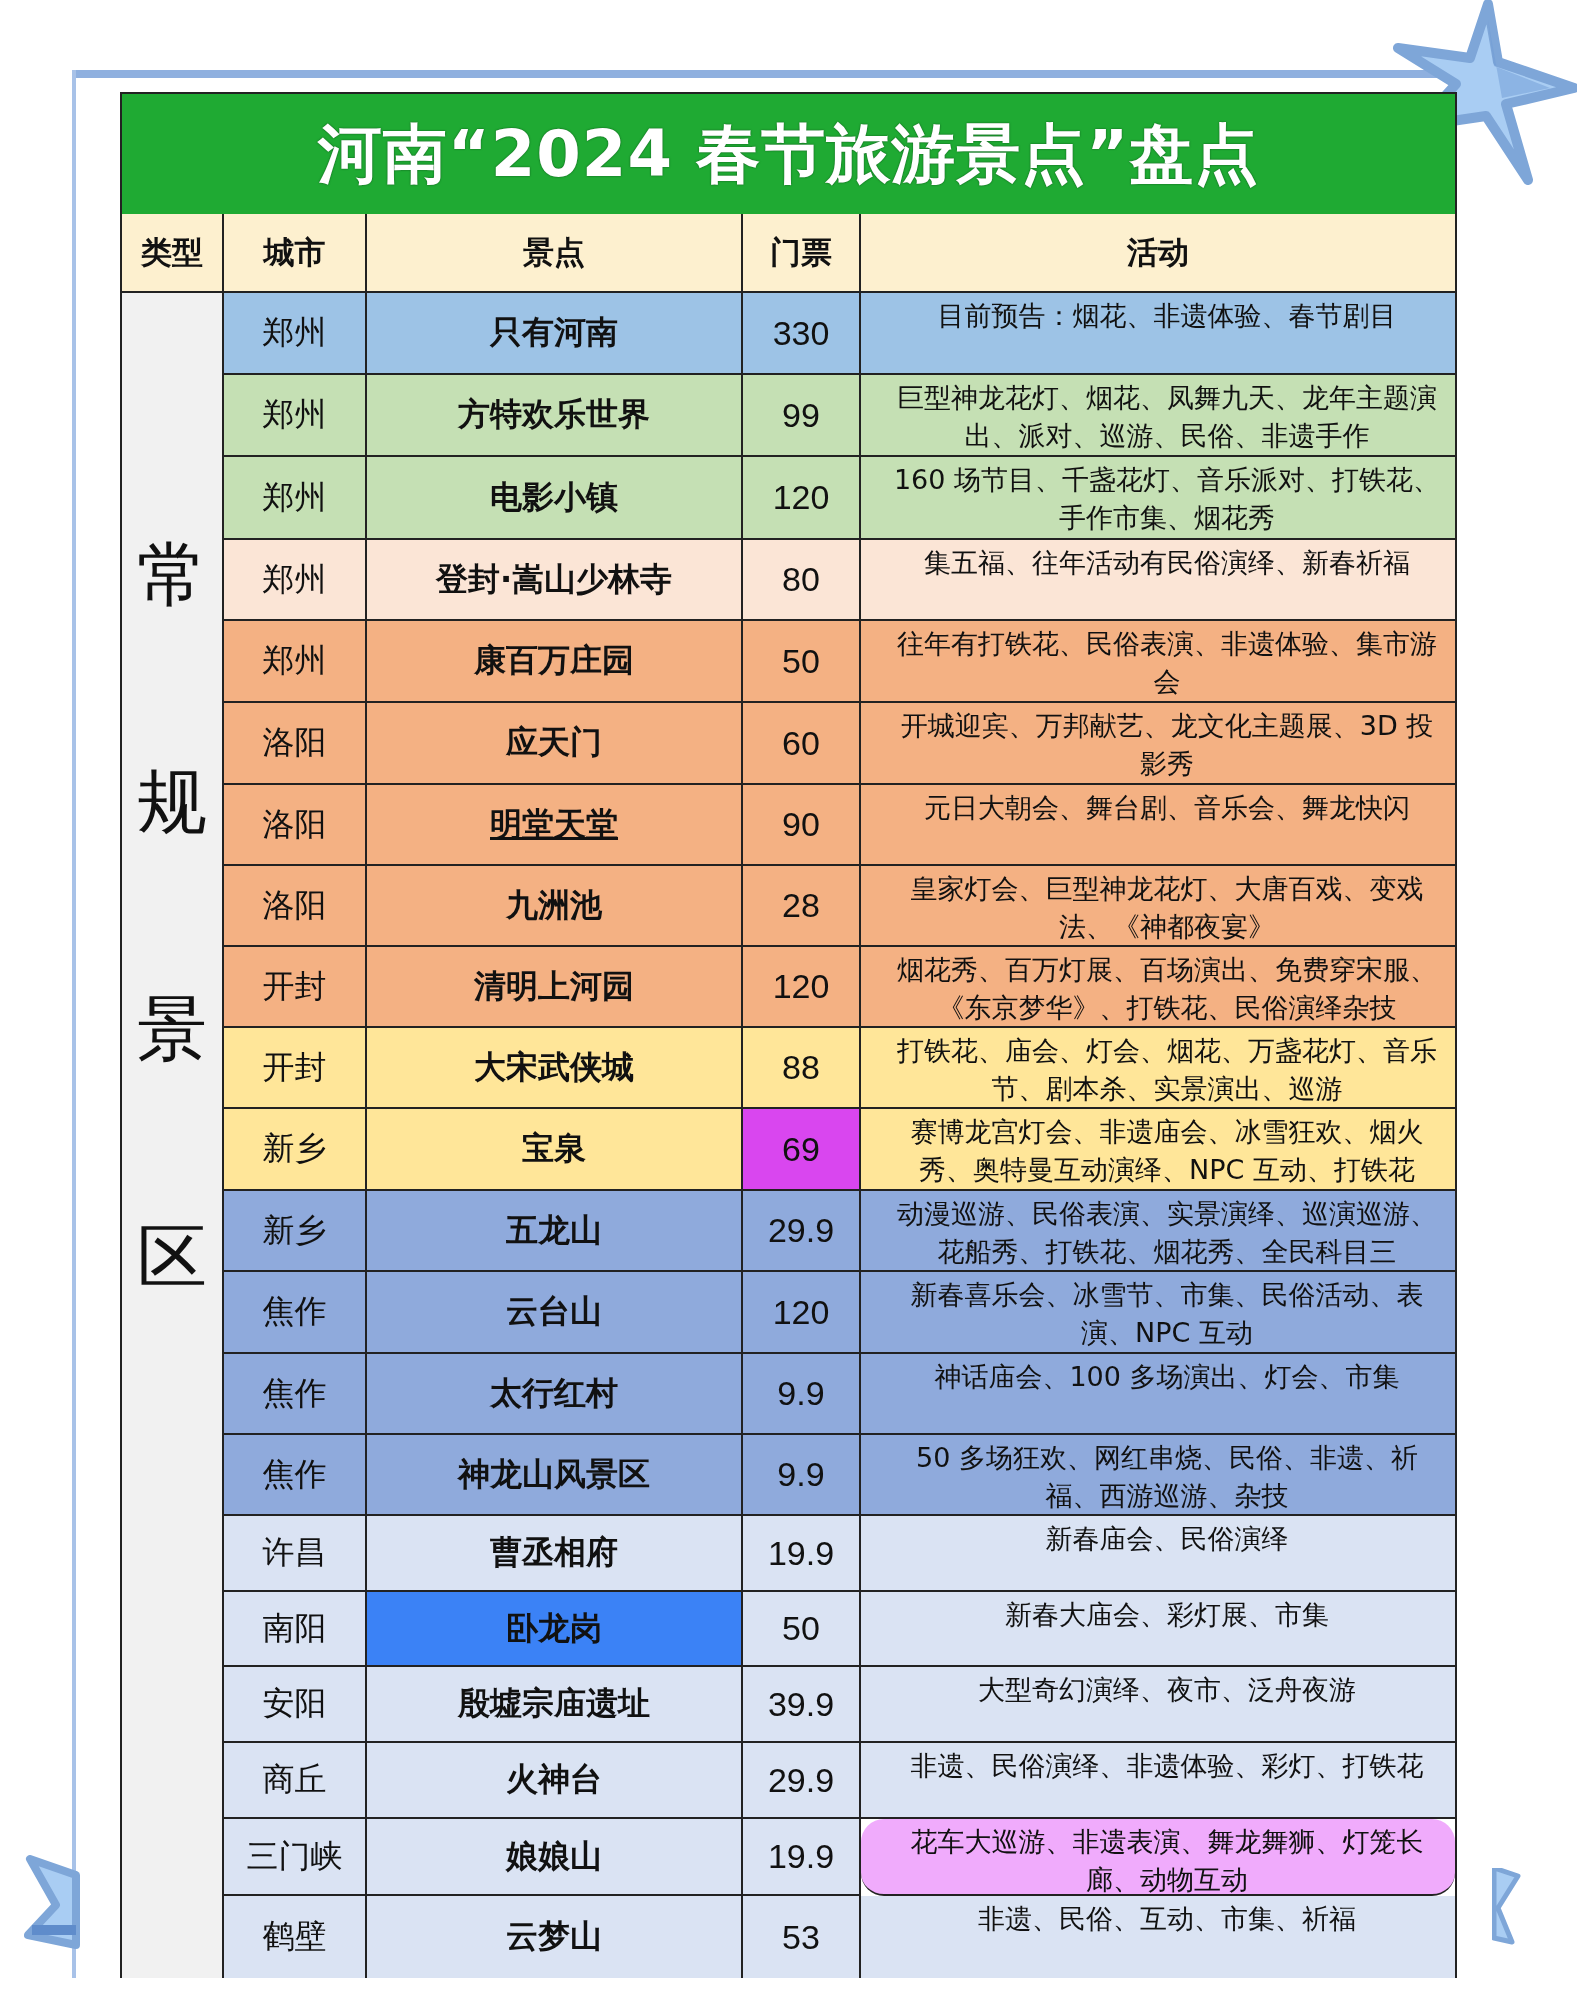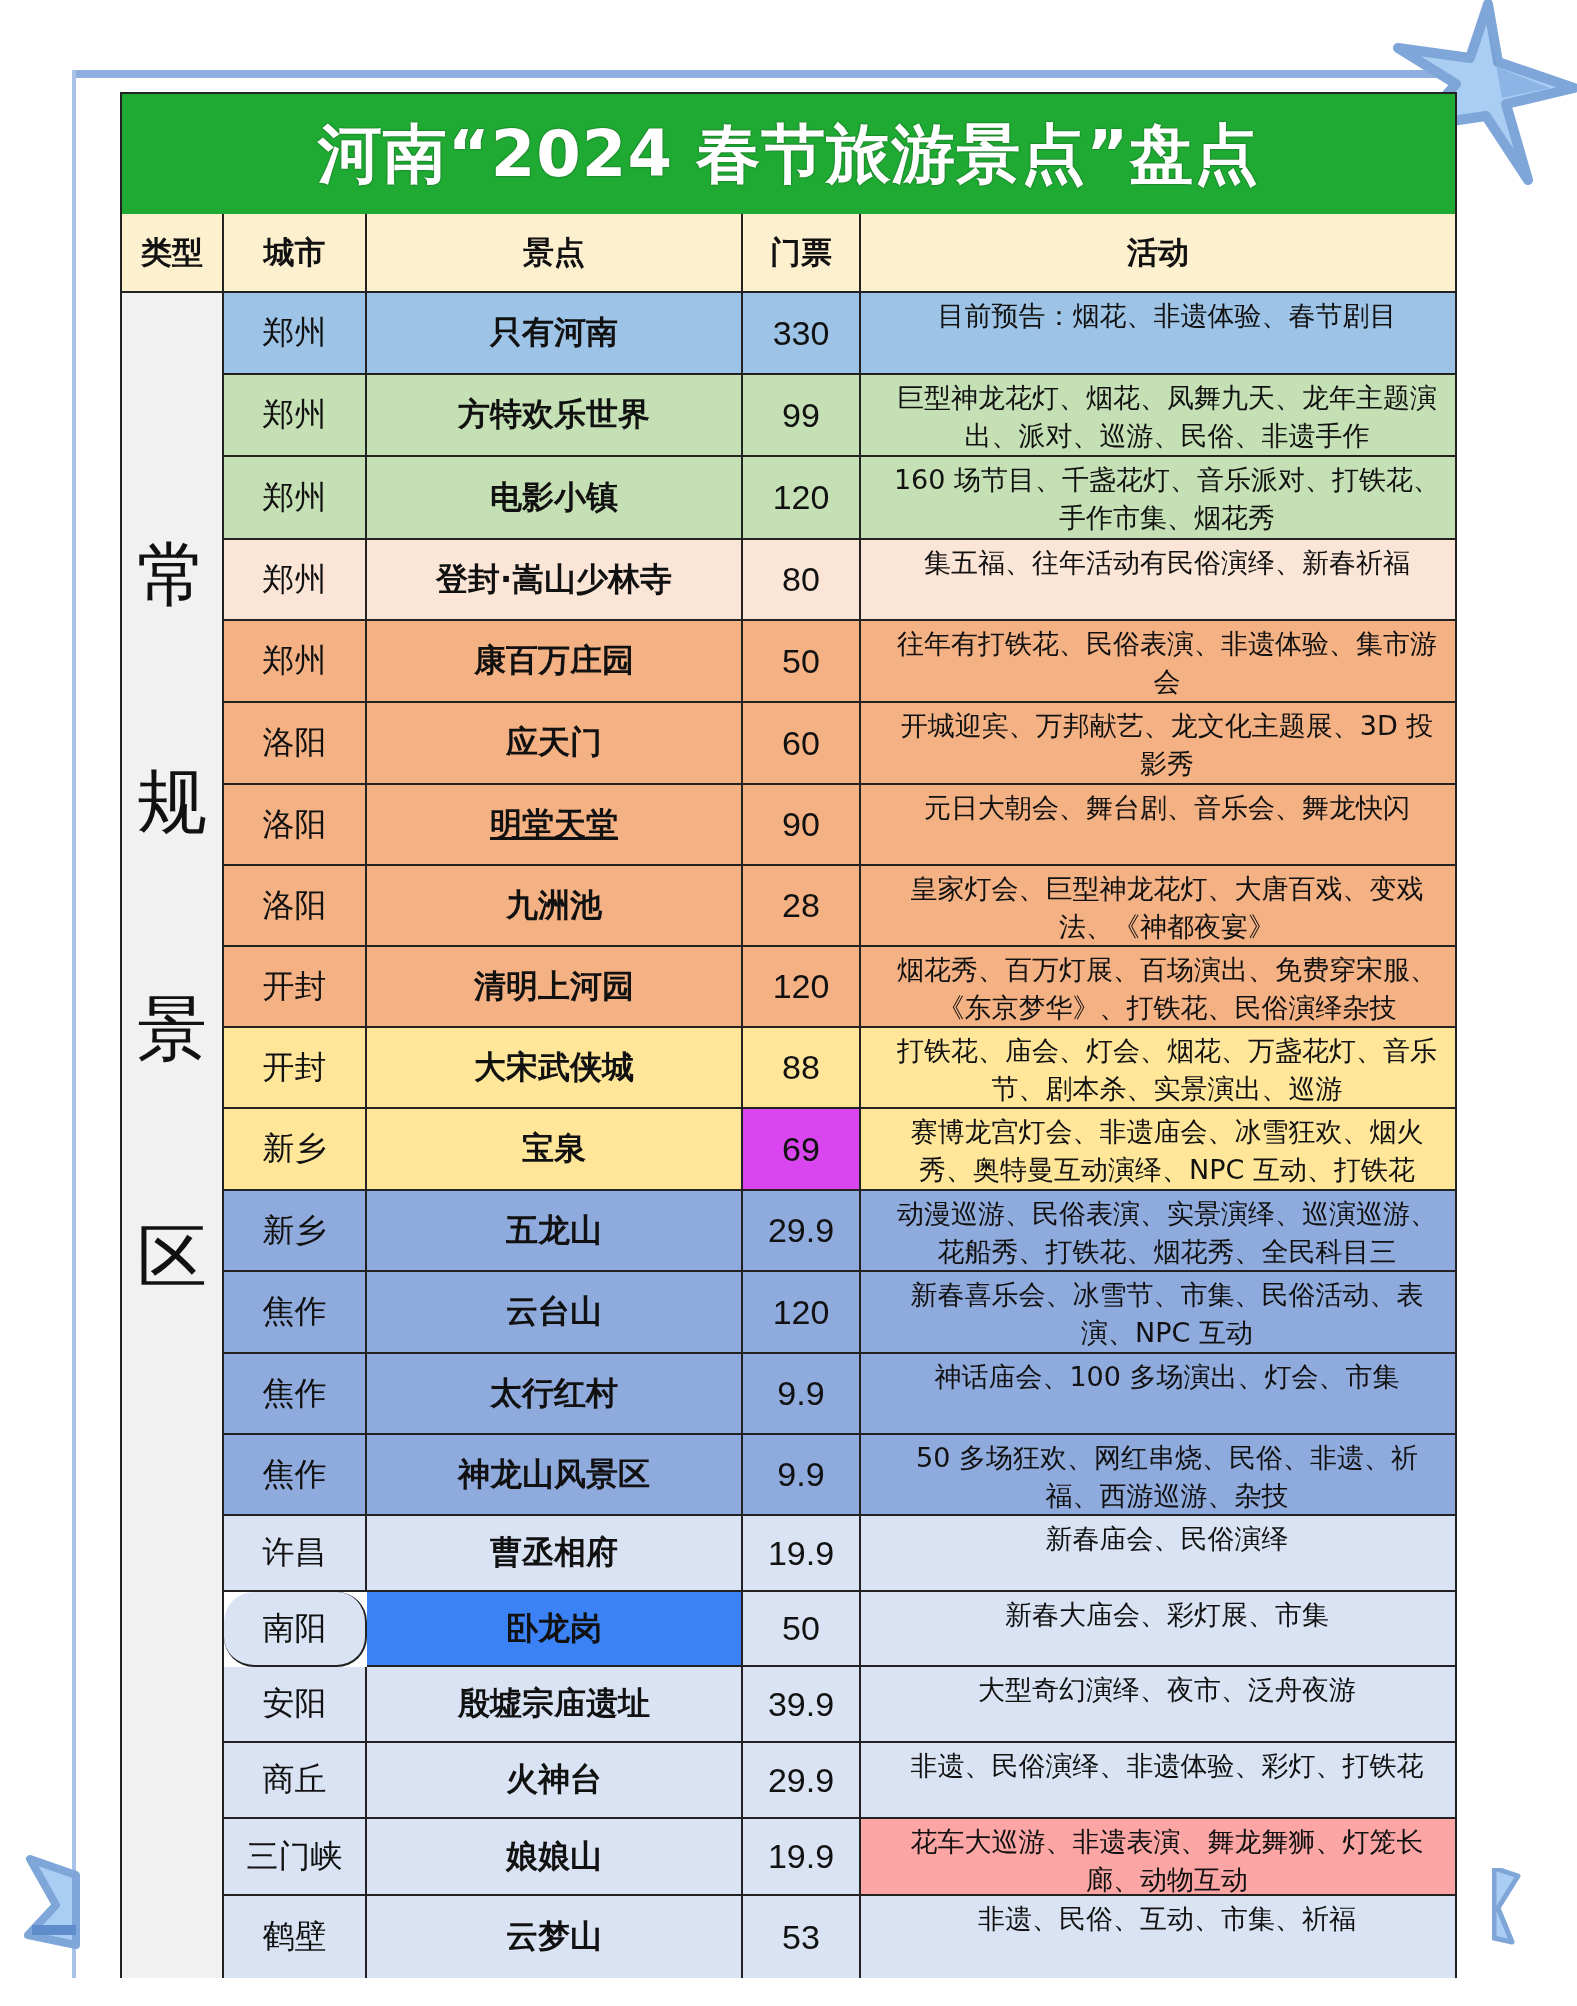--- a/index.html
+++ b/index.html
@@ -195,42 +195,42 @@
     <div class="cell c-price" style="background: rgb(143, 170, 220);">9.9</div>
     <div class="cell c-act" style="background: rgb(143, 170, 220);">50 多场狂欢、网红串烧、民俗、非遗、祈福、西游巡游、杂技</div>
   </div>
         <div class="row data" style="top: 1223px; height: 76px;">
     <div class="cell c-city" style="background: rgb(218, 227, 243);">许昌</div>
     <div class="cell c-spot" style="background: rgb(218, 227, 243);">曹丞相府</div>
     <div class="cell c-price" style="background: rgb(218, 227, 243);">19.9</div>
     <div class="cell c-act" style="background: rgb(218, 227, 243);">新春庙会、民俗演绎</div>
   </div>
         <div class="row data" style="top: 1299px; height: 75px;">
-    <div class="cell c-city" style="background: rgb(218, 227, 243); border-radius: 30px;">南阳</div>
+    <div class="cell c-city" style="background: rgb(218, 227, 243);">南阳</div>
     <div class="cell c-spot" style="background: #3b82f6;">卧龙岗</div>
     <div class="cell c-price" style="background: rgb(218, 227, 243);">50</div>
     <div class="cell c-act" style="background: rgb(218, 227, 243);">新春大庙会、彩灯展、市集</div>
   </div>
         <div class="row data" style="top: 1374px; height: 76px;">
     <div class="cell c-city" style="background: rgb(218, 227, 243);">安阳</div>
     <div class="cell c-spot" style="background: rgb(218, 227, 243);">殷墟宗庙遗址</div>
     <div class="cell c-price" style="background: rgb(218, 227, 243);">39.9</div>
     <div class="cell c-act" style="background: rgb(218, 227, 243);">大型奇幻演绎、夜市、泛舟夜游</div>
   </div>
         <div class="row data" style="top: 1450px; height: 76px;">
     <div class="cell c-city" style="background: rgb(218, 227, 243);">商丘</div>
     <div class="cell c-spot" style="background: rgb(218, 227, 243);">火神台</div>
     <div class="cell c-price" style="background: rgb(218, 227, 243);">29.9</div>
     <div class="cell c-act" style="background: rgb(218, 227, 243);">非遗、民俗演绎、非遗体验、彩灯、打铁花</div>
   </div>
         <div class="row data" style="top: 1526px; height: 77px;">
     <div class="cell c-city" style="background: rgb(218, 227, 243);">三门峡</div>
     <div class="cell c-spot" style="background: rgb(218, 227, 243);">娘娘山</div>
     <div class="cell c-price" style="background: rgb(218, 227, 243);">19.9</div>
-    <div class="cell c-act" style="background: #fca5a5;">花车大巡游、非遗表演、舞龙舞狮、灯笼长廊、动物互动</div>
+    <div class="cell c-act" style="background: #f0abfc; border-radius: 23px;">花车大巡游、非遗表演、舞龙舞狮、灯笼长廊、动物互动</div>
   </div>
         <div class="row data" style="top: 1603px; height: 84px;">
     <div class="cell c-city" style="background: rgb(218, 227, 243);">鹤壁</div>
     <div class="cell c-spot" style="background: rgb(218, 227, 243);">云梦山</div>
     <div class="cell c-price" style="background: rgb(218, 227, 243);">53</div>
     <div class="cell c-act" style="background: rgb(218, 227, 243);">非遗、民俗、互动、市集、祈福</div>
   </div>
       </div>
   </div>
 </div>

